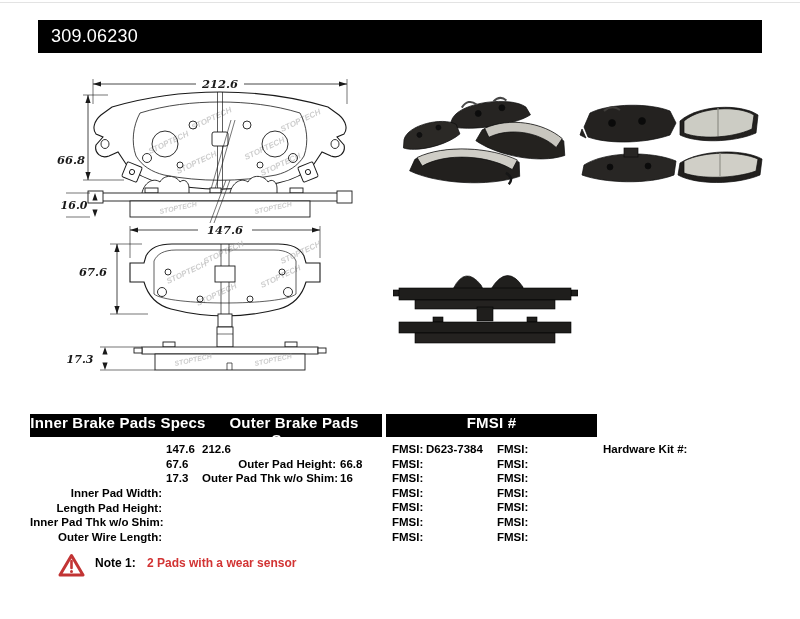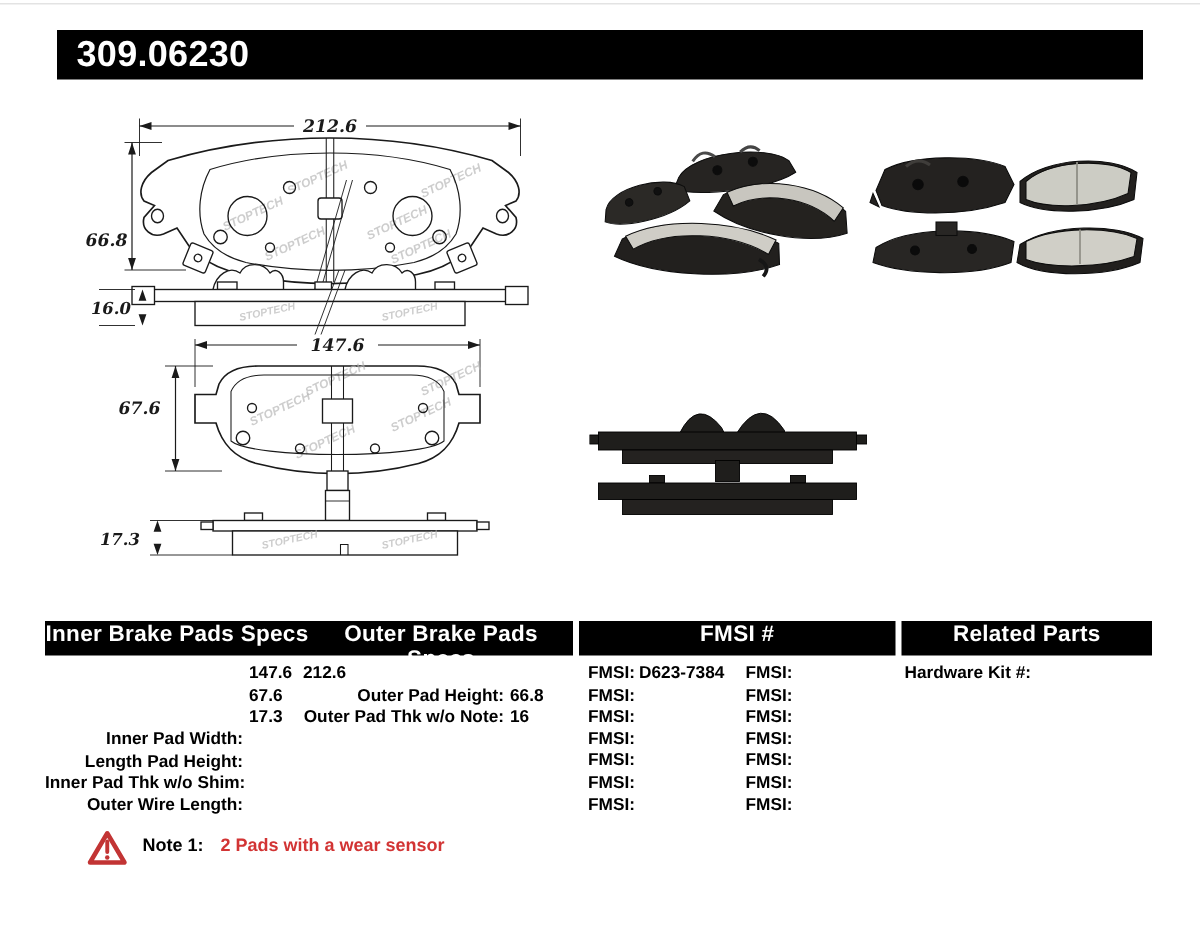--- a/index.html
+++ b/index.html
@@ -3,21 +3,21 @@
 <meta charset="utf-8">
 <style>
   html,body{margin:0;padding:0;background:#fff;}
   .page{position:relative;width:800px;height:619px;background:#fff;overflow:hidden;
         font-family:"Liberation Sans",sans-serif;color:#000;}
   .top-rule{position:absolute;top:2px;left:0;width:800px;height:1px;background:#e3e3e3;}
 
   
   .hdr-bar{position:absolute;left:38px;top:20px;width:724px;height:33px;background:#000;
            display:flex;align-items:center;justify-content:space-between;padding:0 13px;box-sizing:border-box;}
-  .hdr-bar span{color:#fff;font-size:24px;font-weight:bold;letter-spacing:.2px;}
+  .hdr-bar span{color:#fff;font-size:18px;font-weight:normal;letter-spacing:.2px;}
 
   
   .abs{position:absolute;}
 
   svg text.dim{font-family:"DejaVu Serif",serif;font-style:italic;font-weight:bold;fill:#1a1a1a;}
   svg text.wm{font-family:"Liberation Sans",sans-serif;font-style:italic;font-weight:bold;
               fill:#b3b3b3;opacity:.65;}
 
   
   .tbar{position:absolute;top:414px;height:23px;background:#000;color:#fff;display:flex;
@@ -247,23 +247,20 @@
     </g>
   </svg>
 
   <div class="tbar" style="left:30px;width:352px;">
     <div class="cell">Inner Brake Pads Specs</div>
     <div class="cell">Outer Brake Pads Specs</div>
   </div>
   <div class="tbar" style="left:386px;width:211px;">
     <div class="cell">FMSI #</div>
   </div>
-  <div class="tbar" style="left:601px;width:167px;">
-    <div class="cell">Related Parts</div>
-  </div>
 
   <div class="speccol col-inner">
     <div class="srow">
         <span class="lbl">Inner Pad Width:</span>
         <span class="val">147.6</span>
       </div>
     <div class="srow">
         <span class="lbl">Length Pad Height:</span>
         <span class="val">67.6</span>
       </div>
@@ -279,21 +276,21 @@
 
   <div class="speccol col-outer">
     <div class="srow">
         <span class="val">212.6</span>
       </div>
     <div class="srow">
         <span class="lbl">Outer Pad Height:</span>
         <span class="val">66.8</span>
       </div>
     <div class="srow">
-        <span class="lbl">Outer Pad Thk w/o Note:</span>
+        <span class="lbl">Outer Pad Thk w/o Shim:</span>
         <span class="val">16</span>
       </div>
   </div>
 
   <div class="speccol col-fmsi1">
     <div class="srow">
         <span class="lbl">FMSI:</span>
         <span class="val">D623-7384</span>
       </div>
     <div class="srow">

